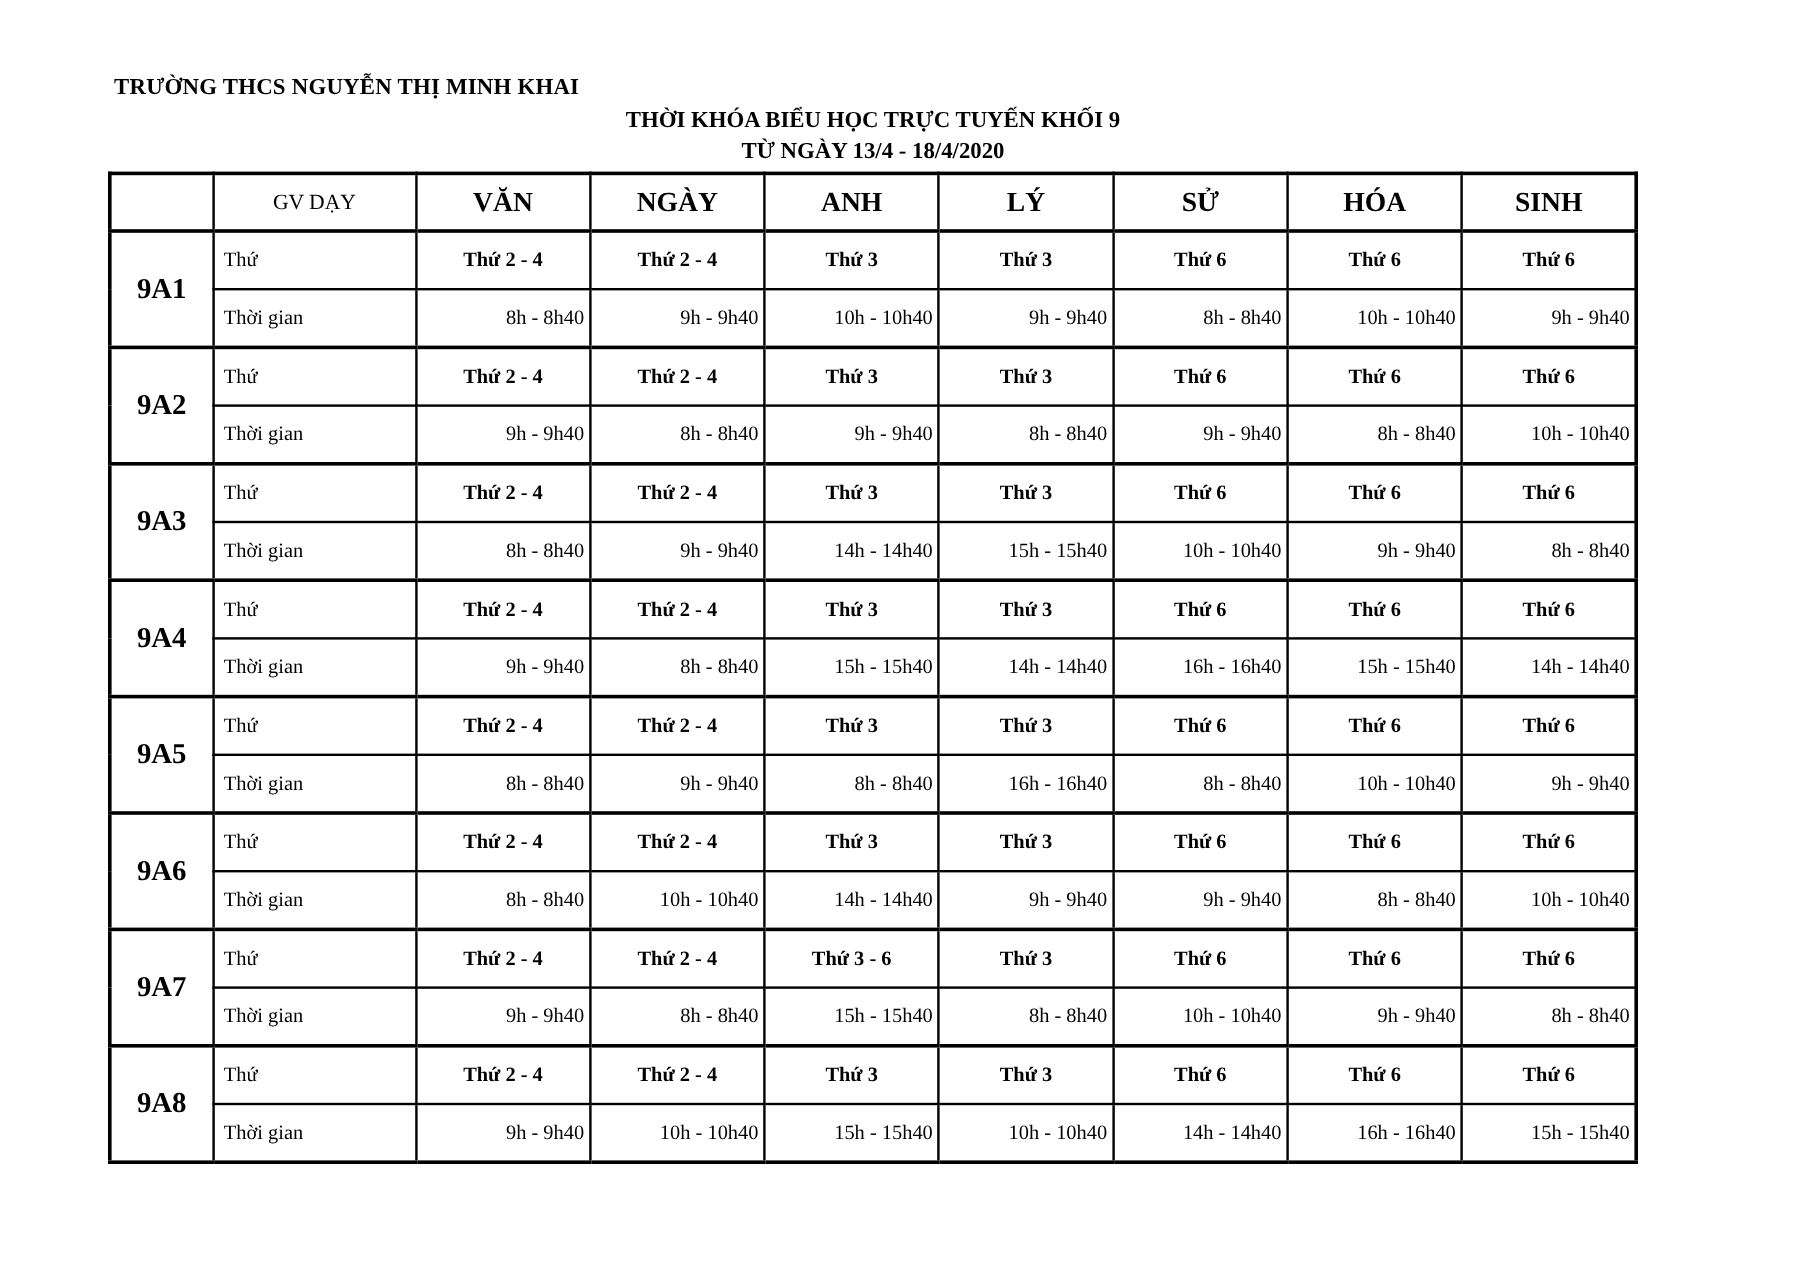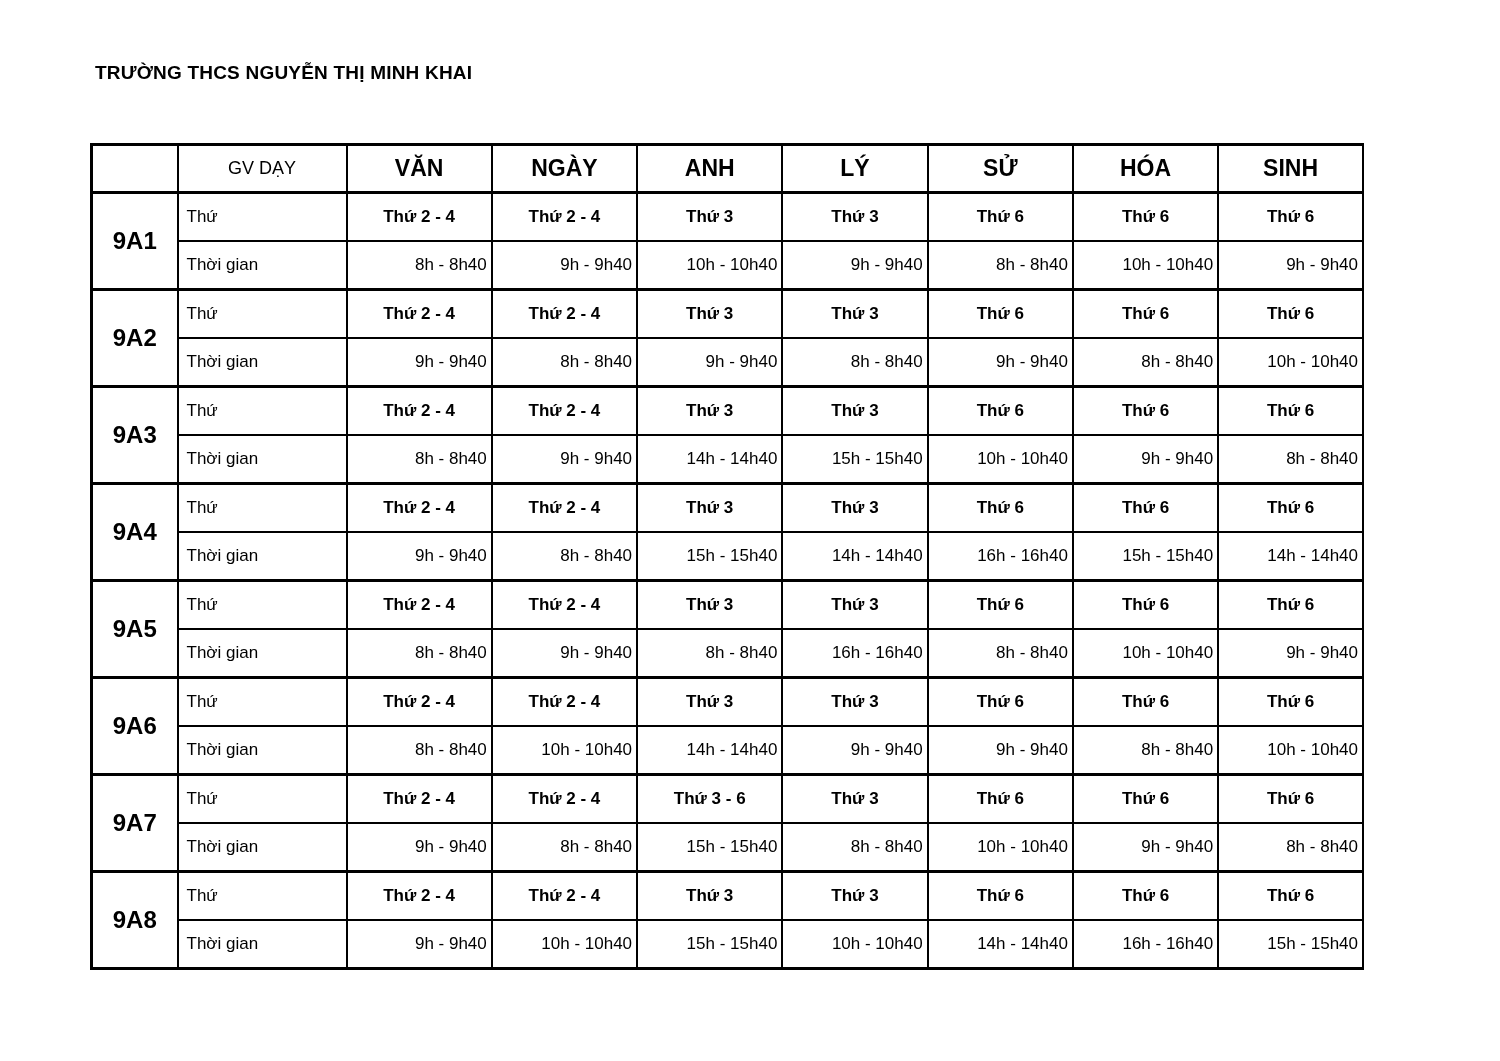--- a/index.html
+++ b/index.html
@@ -5,23 +5,24 @@
   html, body {
     margin: 0;
     padding: 0;
     background: #ffffff;
   }
   .page {
     position: relative;
     width: 1364px;
     height: 1061px;
     background: #ffffff;
-    font-family: Liberation Sans, sans-serif;
+    font-family: Liberation Serif, serif;
     color: #000000;
     overflow: hidden;
+    padding-left: 48px;
   }
   .school-name {
     position: absolute;
     left: 95px;
     top: 62px;
     font-size: 19px;
     font-weight: bold;
     letter-spacing: 0.2px;
     white-space: nowrap;
   }
@@ -94,20 +95,24 @@
   }
   tr.time-row td { border-bottom-width: 3px; }
 </style>
 </head>
 <body>
 
 <div class="page">
 
   <div class="school-name">TRƯỜNG THCS NGUYỄN THỊ MINH KHAI</div>
 
+  <div class="titles">
+    <div class="doc-title">THỜI KHÓA BIỂU HỌC TRỰC TUYẾN KHỐI 9</div>
+    <div class="doc-subtitle">TỪ NGÀY 13/4 - 18/4/2020</div>
+  </div>
 
   <table class="timetable">
     <colgroup>
       <col class="col-class">
       <col class="col-label">
       <col>
         <col>
         <col>
         <col>
         <col>

